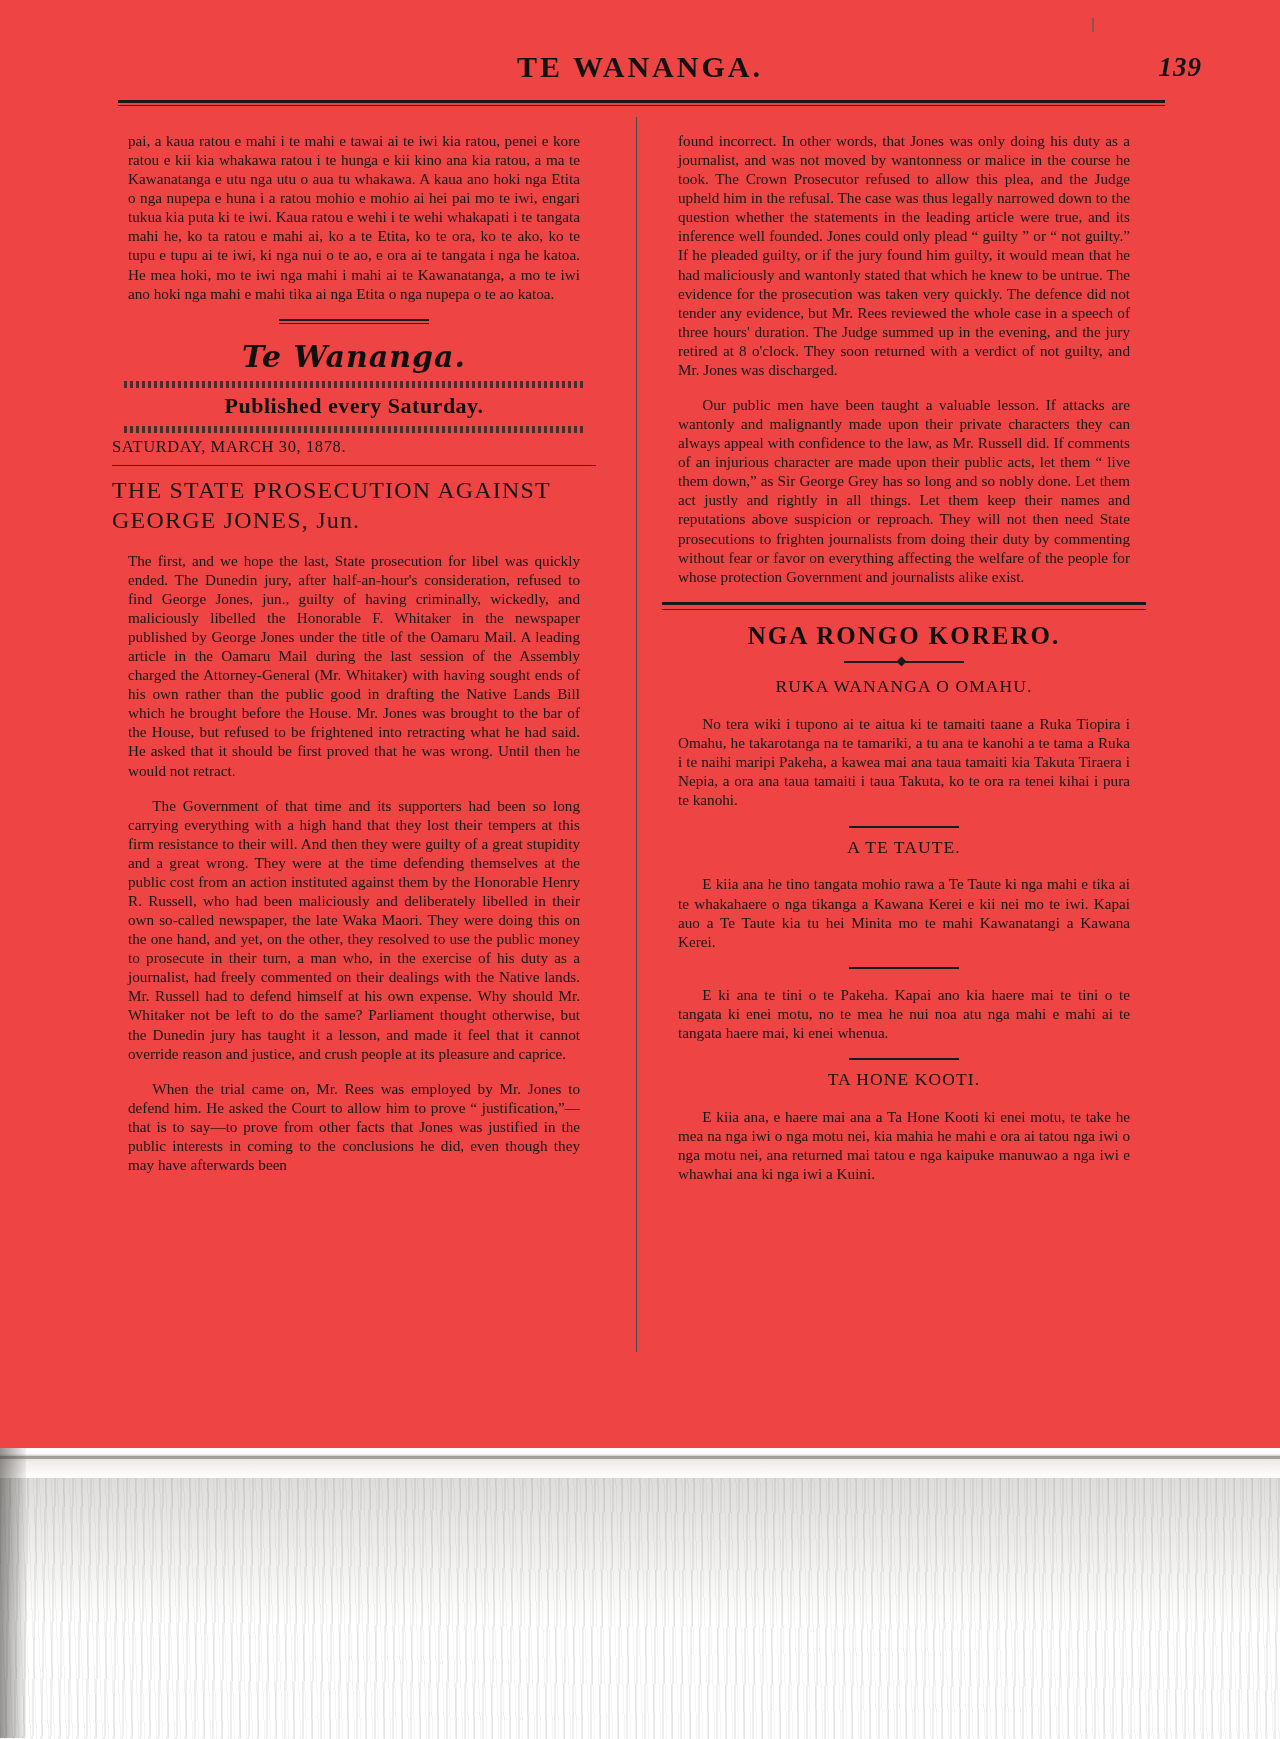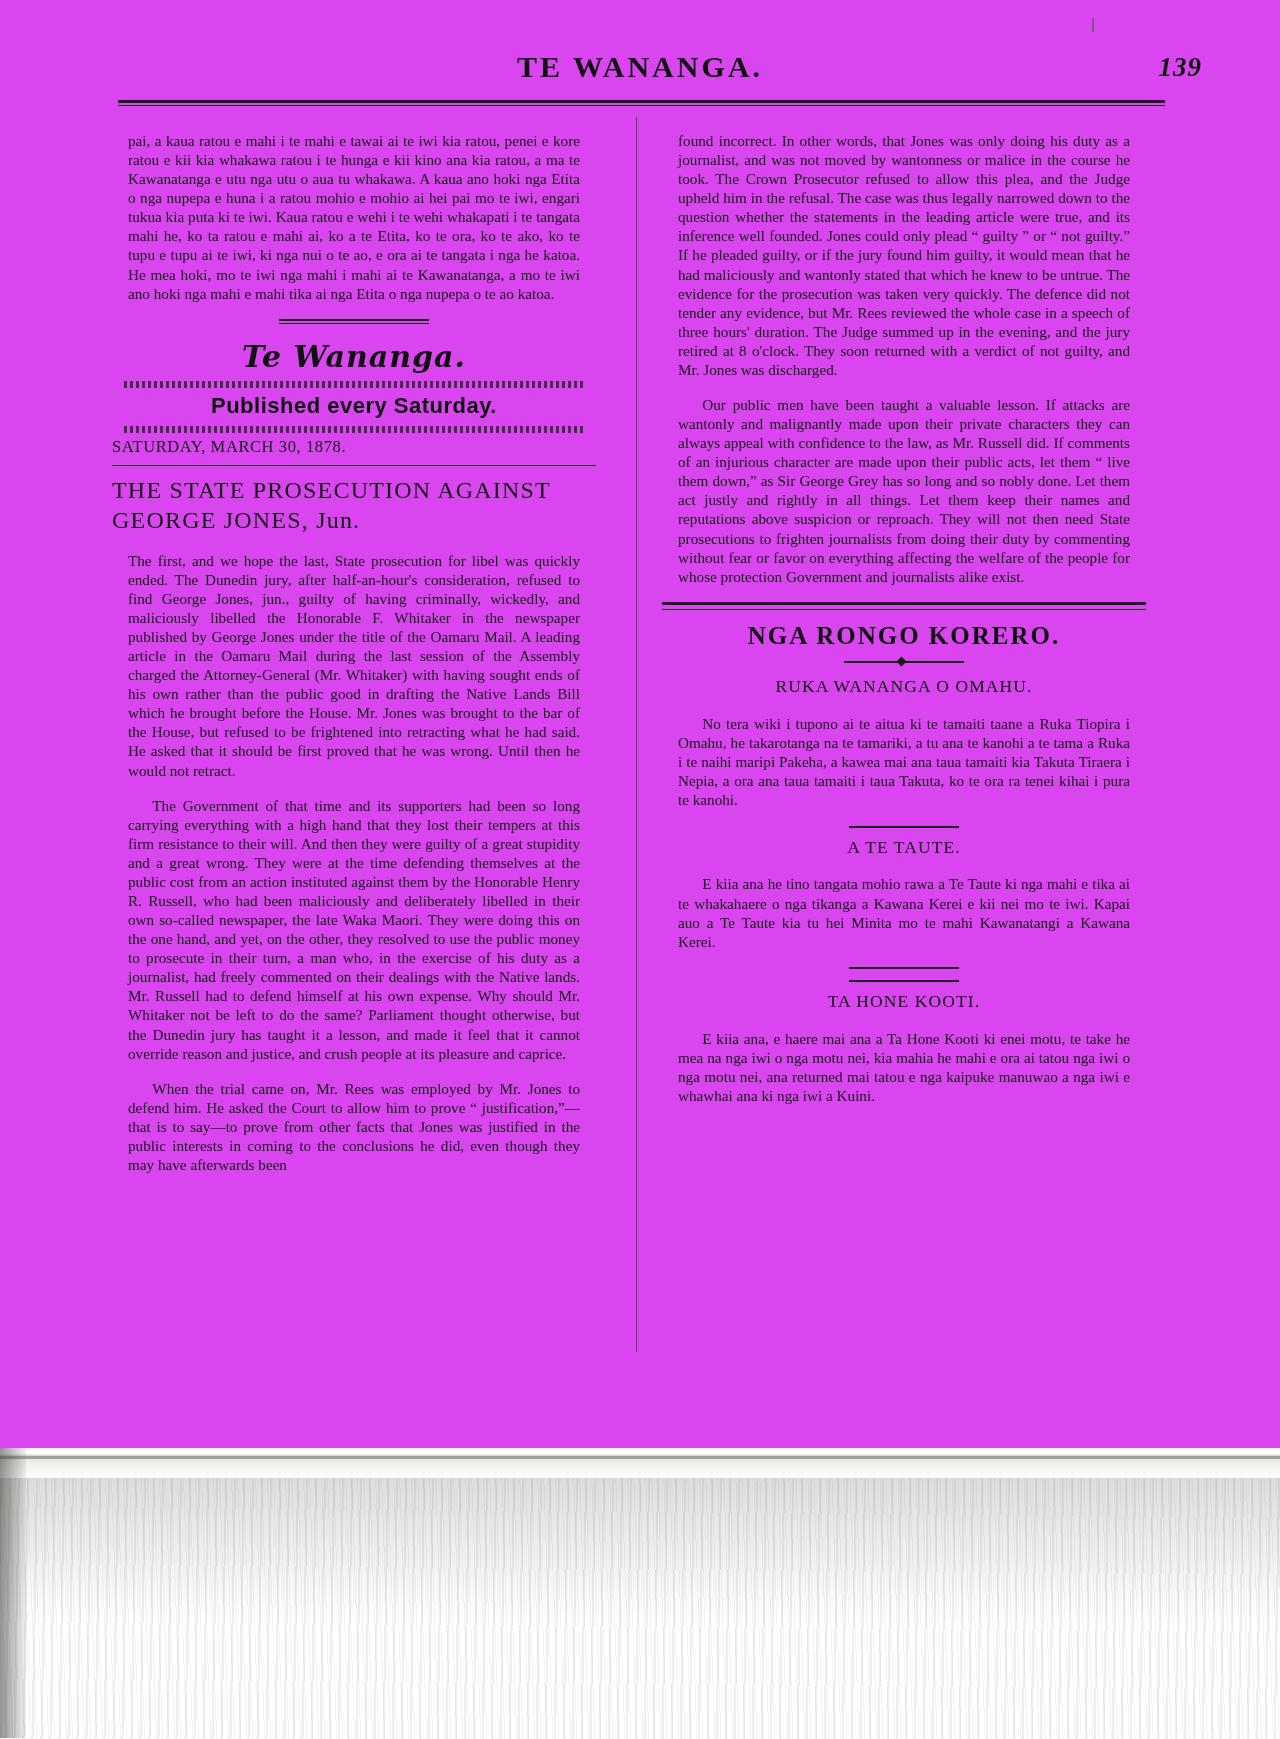--- a/index.html
+++ b/index.html
@@ -13,21 +13,21 @@
     font-family: "Liberation Serif", serif;
     color: #1a1a1a;
     position: relative;
     overflow: hidden;
   }
   .page {
     position: absolute;
     left: 0; top: 0;
     width: 1280px;
     height: 1739px;
-    background: #d946ef;
+    background: #ef4444;
   }
   
   .masthead {
     position: absolute;
     left: 0; top: 50px;
     width: 1280px;
     text-align: center;
   }
   .masthead-title {
     font-family: "Liberation Serif", serif;
@@ -114,21 +114,21 @@
     width: 460px;
     height: 7px;
     background:
       repeating-linear-gradient(90deg,
         #2a2a2a 0px, #2a2a2a 3px,
         transparent 3px, transparent 6px);
     opacity: .85;
   }
   .published {
     text-align: center;
-    font-family: Liberation Sans, sans-serif;
+    font-family: Liberation Serif, serif;
     font-weight: bold;
     font-size: 22px;
     letter-spacing: .5px;
     color: #101010;
     margin: 2px 0 2px 0;
   }
   .dateline {
     font-size: 16.5px;
     letter-spacing: .6px;
     margin: 3px 0 4px 0;
@@ -285,20 +285,21 @@
       <div class="diamond-rule"></div>
 
       <div class="subhead">RUKA WANANGA O OMAHU.</div>
       <p>No tera wiki i tupono ai te aitua ki te tamaiti taane a Ruka Tiopira i Omahu, he takarotanga na te tamariki, a tu ana te kanohi a te tama a Ruka i te naihi maripi Pakeha, a kawea mai ana taua tamaiti kia Takuta Tiraera i Nepia, a ora ana taua tamaiti i taua Takuta, ko te ora ra tenei kihai i pura te kanohi.</p>
 
       <div class="rule-mid"></div>
       <div class="subhead">A TE TAUTE.</div>
       <p>E kiia ana he tino tangata mohio rawa a Te Taute ki nga mahi e tika ai te whakahaere o nga tikanga a Kawana Kerei e kii nei mo te iwi.  Kapai auo a Te Taute kia tu hei Minita mo te mahi Kawanatangi a Kawana Kerei.</p>
 
       <div class="rule-mid"></div>
+      <p>E ki ana te tini o te Pakeha.  Kapai ano kia haere mai te tini o te tangata ki enei motu, no te mea he nui noa atu nga mahi e mahi ai te tangata haere mai, ki enei whenua.</p>
 
       <div class="rule-mid"></div>
       <div class="subhead">TA HONE KOOTI.</div>
       <p>E kiia ana, e haere mai ana a Ta Hone Kooti ki enei motu, te take he mea na nga iwi o nga motu nei, kia mahia he mahi e ora ai tatou nga iwi o nga motu nei, ana returned mai tatou e nga kaipuke manuwao a nga iwi e whawhai ana ki nga iwi a Kuini.</p>
     </div>
   </div>
 
   <div class="scan-bottom">
     <div class="scan-darkline"></div>
     <div class="scan-smudge"></div>

